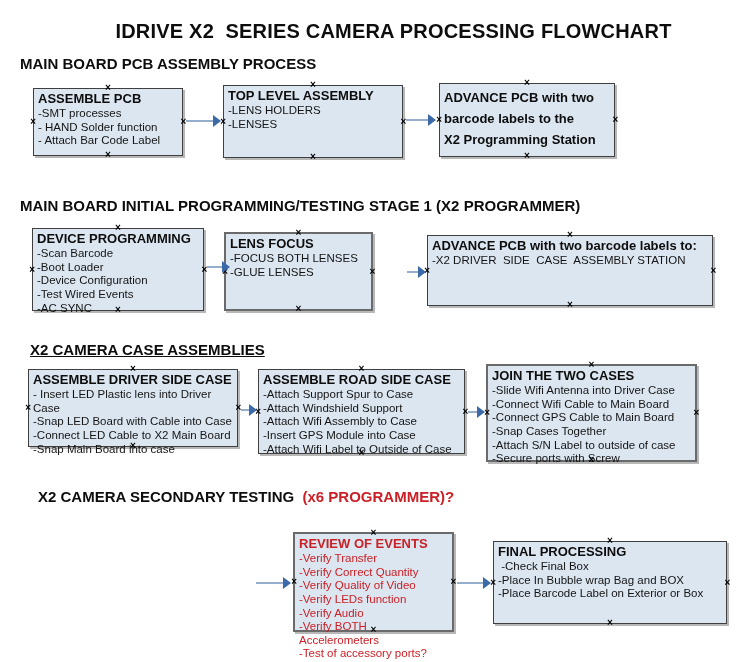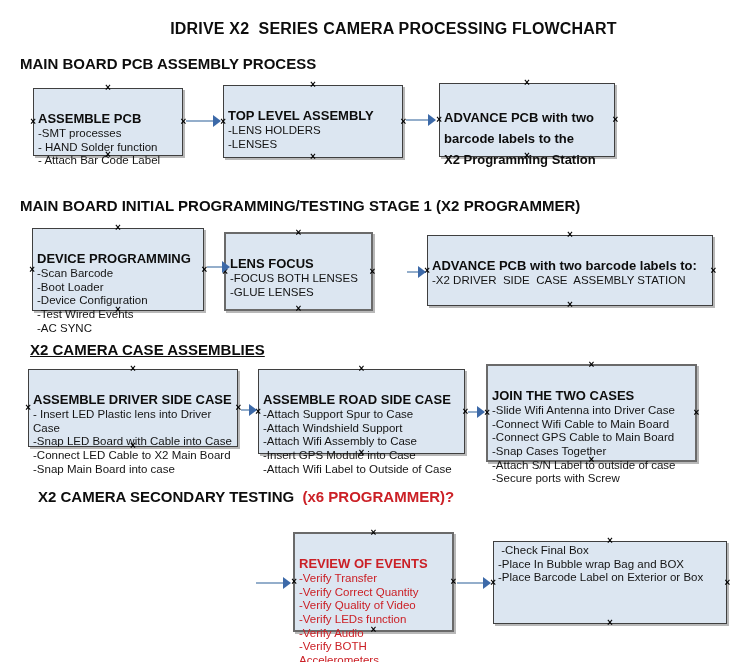--- a/index.html
+++ b/index.html
@@ -1,32 +1,32 @@
 <!DOCTYPE html>
 <html style="--box_fill: #dce6f1; --box_border: #3f3f3f; --arrow_line: #94aecb; --arrow_head: #3c69a8; --red: #cb2026;"><head>
 <meta charset="utf-8">
 <style>
   html,body{margin:0;padding:0;background:#ffffff;}
   .stage{position:relative;width:747px;height:662px;background:#fff;overflow:hidden;
          font-family:"Liberation Sans", sans-serif;color:#111;}
-  .title{position:absolute;left:0;right:0;top:20px;text-align:center;font-size:16px;
+  .title{position:absolute;left:0;right:0;top:20px;text-align:center;font-size:20px;
          font-weight:bold;letter-spacing:.2px;white-space:pre-wrap;color:#0d0d0d;padding-left:40px;}
   .sh{position:absolute;font-size:15px;font-weight:bold;white-space:pre-wrap;color:#0d0d0d;}
   .sh .rd{color:var(--red,#cb2026);}
   .sh1{left:20px;top:55px;}
   .sh2{left:20px;top:197px;}
   .sh3{left:30px;top:341px;text-decoration:underline;}
   .sh4{left:38px;top:488px;}
 
   .box{position:absolute;box-sizing:border-box;background:var(--box_fill,#dce6f1);
        border:1.4px solid var(--box_border,#3f3f3f);
        box-shadow:2px 2px 0 rgba(125,125,125,.55);
        padding:2px 4px 0 4px;overflow:visible;}
   .box.thick{border-width:2.2px;border-color:#6a6a6a;}
-  .bt{font-size:13px;font-weight:bold;line-height:1.25;white-space:pre-line;color:#0d0d0d;margin-top:20px;}
+  .bt{font-size:13px;font-weight:bold;line-height:1.25;white-space:pre-line;color:#0d0d0d;}
   .bi{font-size:11.5px;line-height:1.18;white-space:pre-wrap;color:#141414;}
   .red .bt,.red .bi{color:var(--red,#cb2026);}
 
   
   .b11{left:33px;top:88px;width:150px;height:68px;}
   .b12{left:223px;top:85px;width:180px;height:73px;}
   .b13{left:439px;top:83px;width:176px;height:74px;}
   .b13 .bt{line-height:1.6;padding-top:2px;}
   .b21{left:32px;top:228px;width:172px;height:83px;}
   .b22{left:224px;top:232px;width:149px;height:79px;}
@@ -158,20 +158,21 @@
     <div class="bi">-Verify Correct Quantity</div>
     <div class="bi">-Verify Quality of Video</div>
     <div class="bi">-Verify LEDs function</div>
     <div class="bi">-Verify Audio</div>
     <div class="bi">-Verify BOTH Accelerometers</div>
     <div class="bi">-Test of accessory ports?</div>
   </div>
 
   <div class="box b43">
     <i class="anch"></i>
+    <div class="bt">FINAL PROCESSING</div>
     <div class="bi"> -Check Final Box</div>
     <div class="bi">-Place In Bubble wrap Bag and BOX</div>
     <div class="bi">-Place Barcode Label on Exterior or Box</div>
   </div>
 
   <div class="arrow a1"></div>
   <div class="arrow a2"></div>
   <div class="arrow a3"></div>
   <div class="arrow a4"></div>
   <div class="arrow a5"></div>

